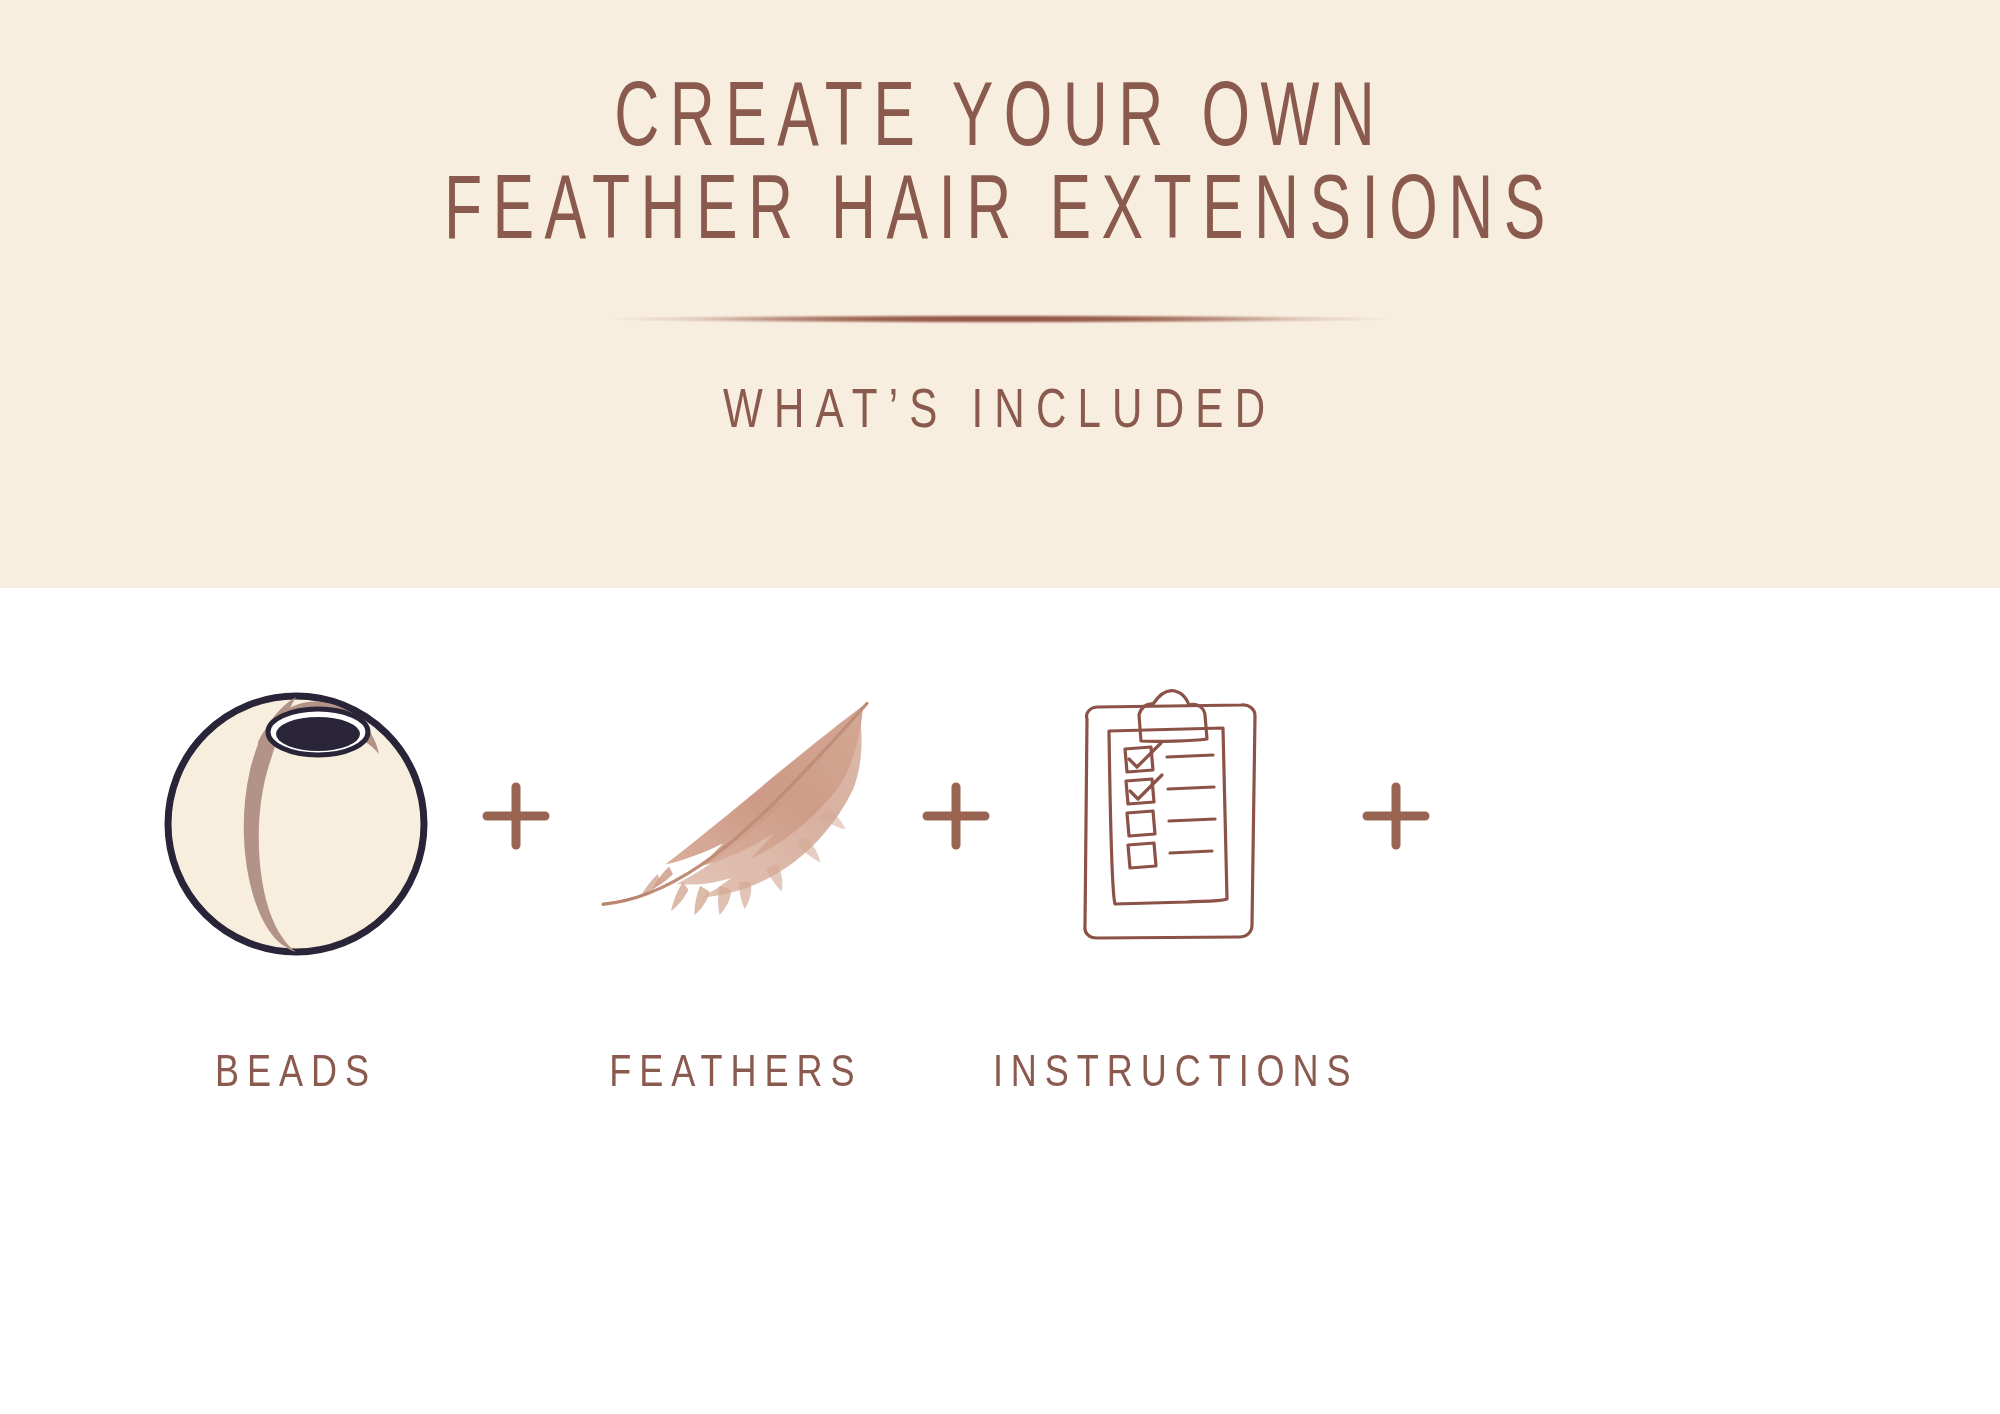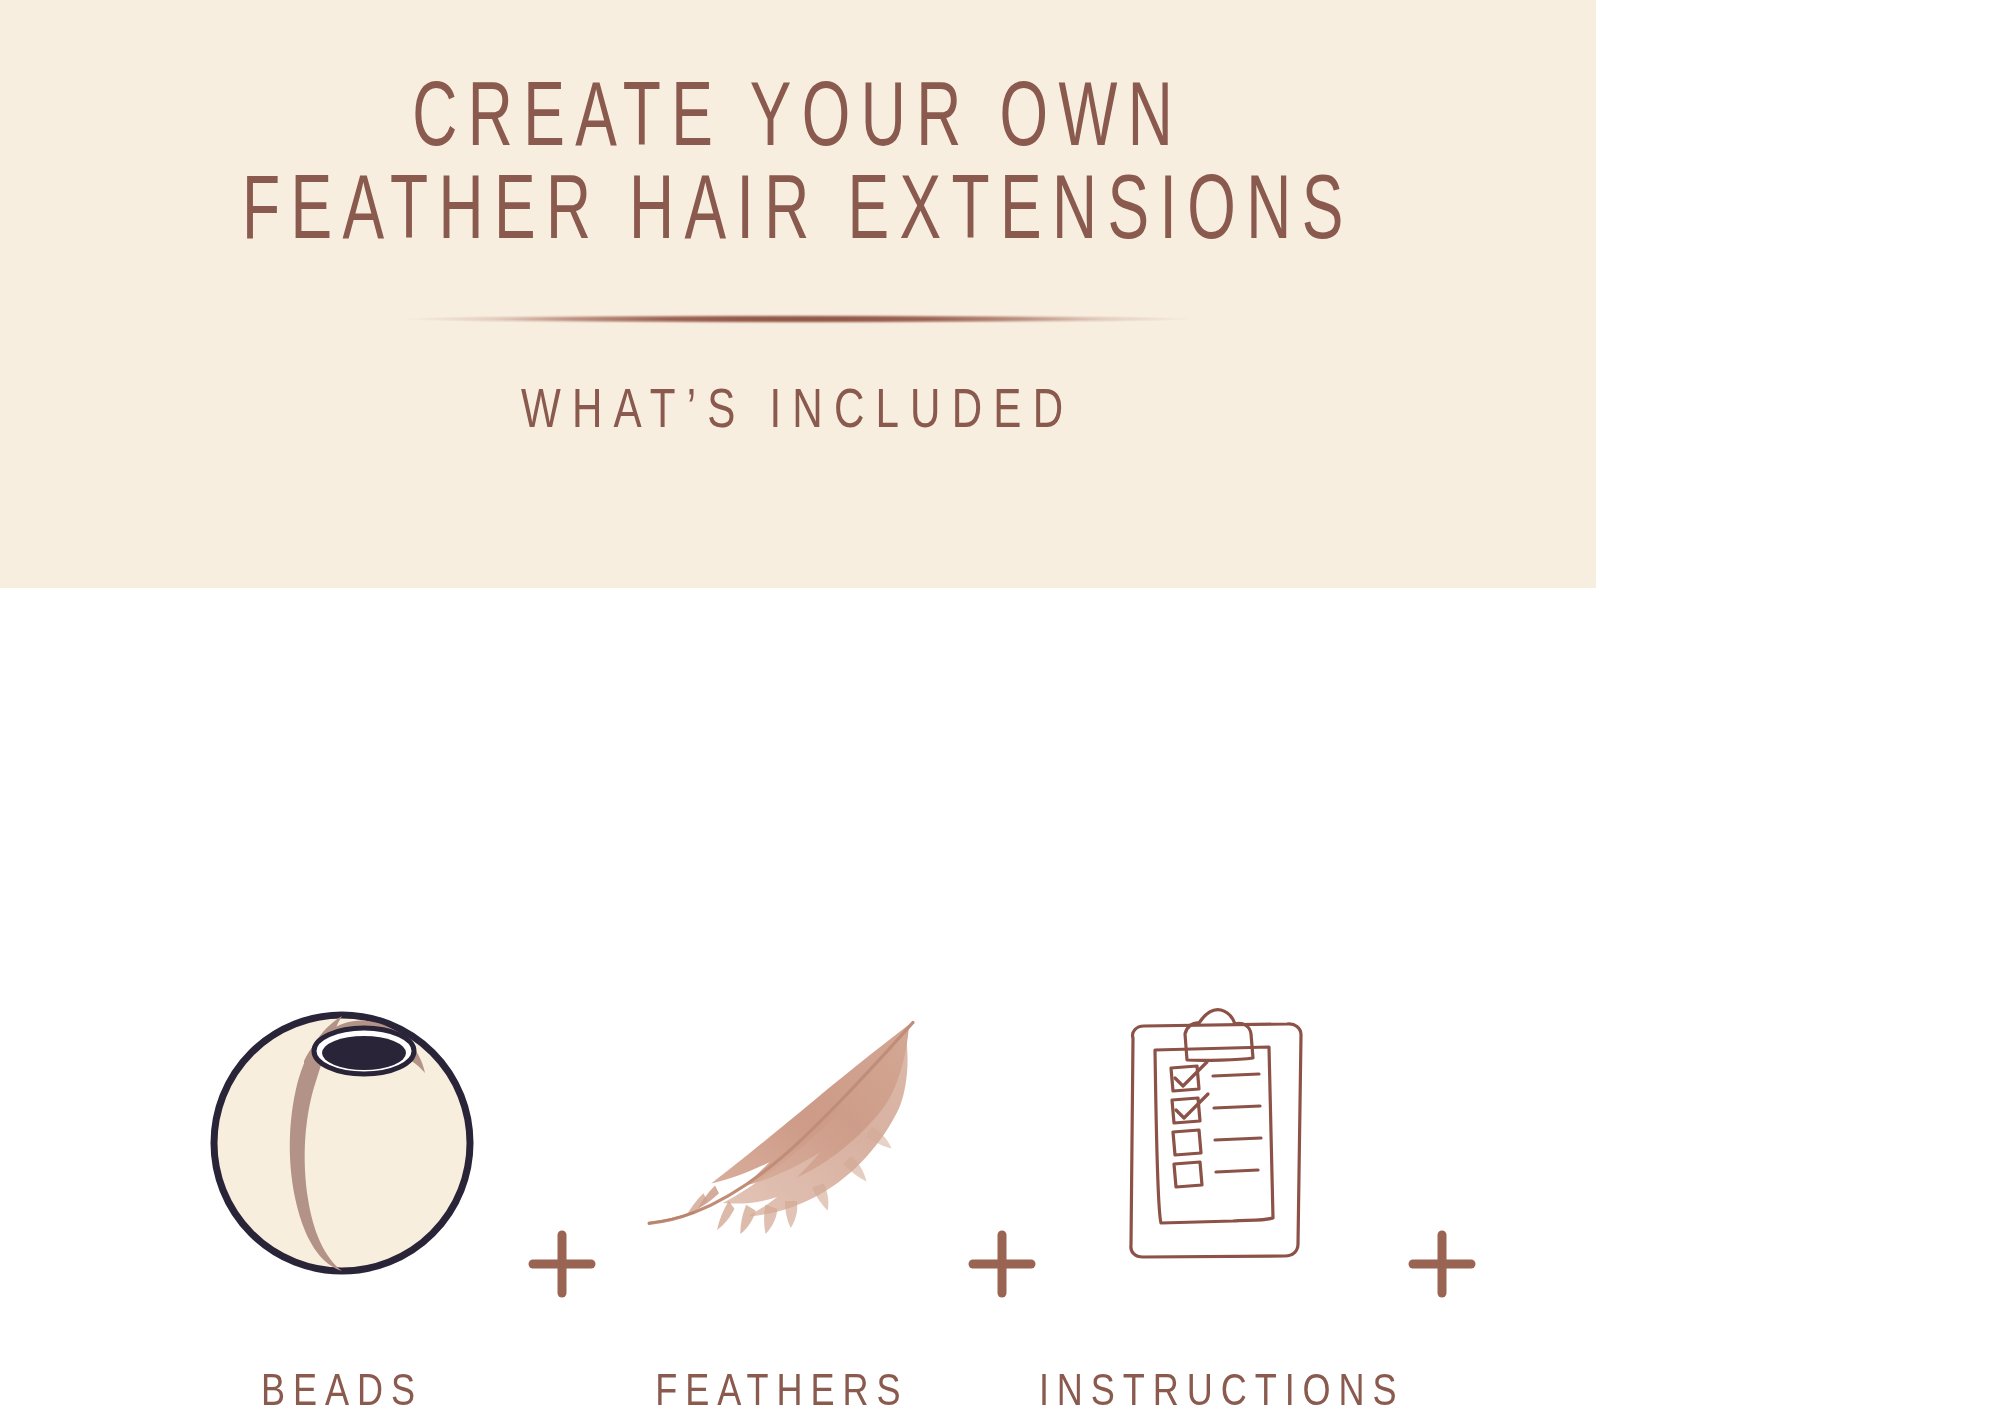--- a/index.html
+++ b/index.html
@@ -13,21 +13,21 @@
     font-family: "Liberation Sans", sans-serif;
     overflow: hidden;
     position: relative;
   }
 
   
   #header-banner {
     position: absolute;
     left: 0;
     top: 0;
-    width: 1596px;
+    width: 2000px;
     height: 588px;
     background: #F7EEE0;
     display: flex;
     flex-direction: column;
     align-items: center;
   }
 
   .title-line {
     color: #8A5A4E;
     font-family: "Liberation Sans", sans-serif;
@@ -75,23 +75,22 @@
   }
 
   
   #items-row {
     position: absolute;
     left: 0;
     top: 588px;
     width: 1592px;
     height: 826px;
     display: flex;
-    align-items: flex-end;
+    align-items: flex-start;
     justify-content: center;
-    padding-left: 46px;
   }
 
   .item-cell {
     width: 320px;
     display: flex;
     flex-direction: column;
     align-items: center;
   }
   .item-art {
     height: 300px;

